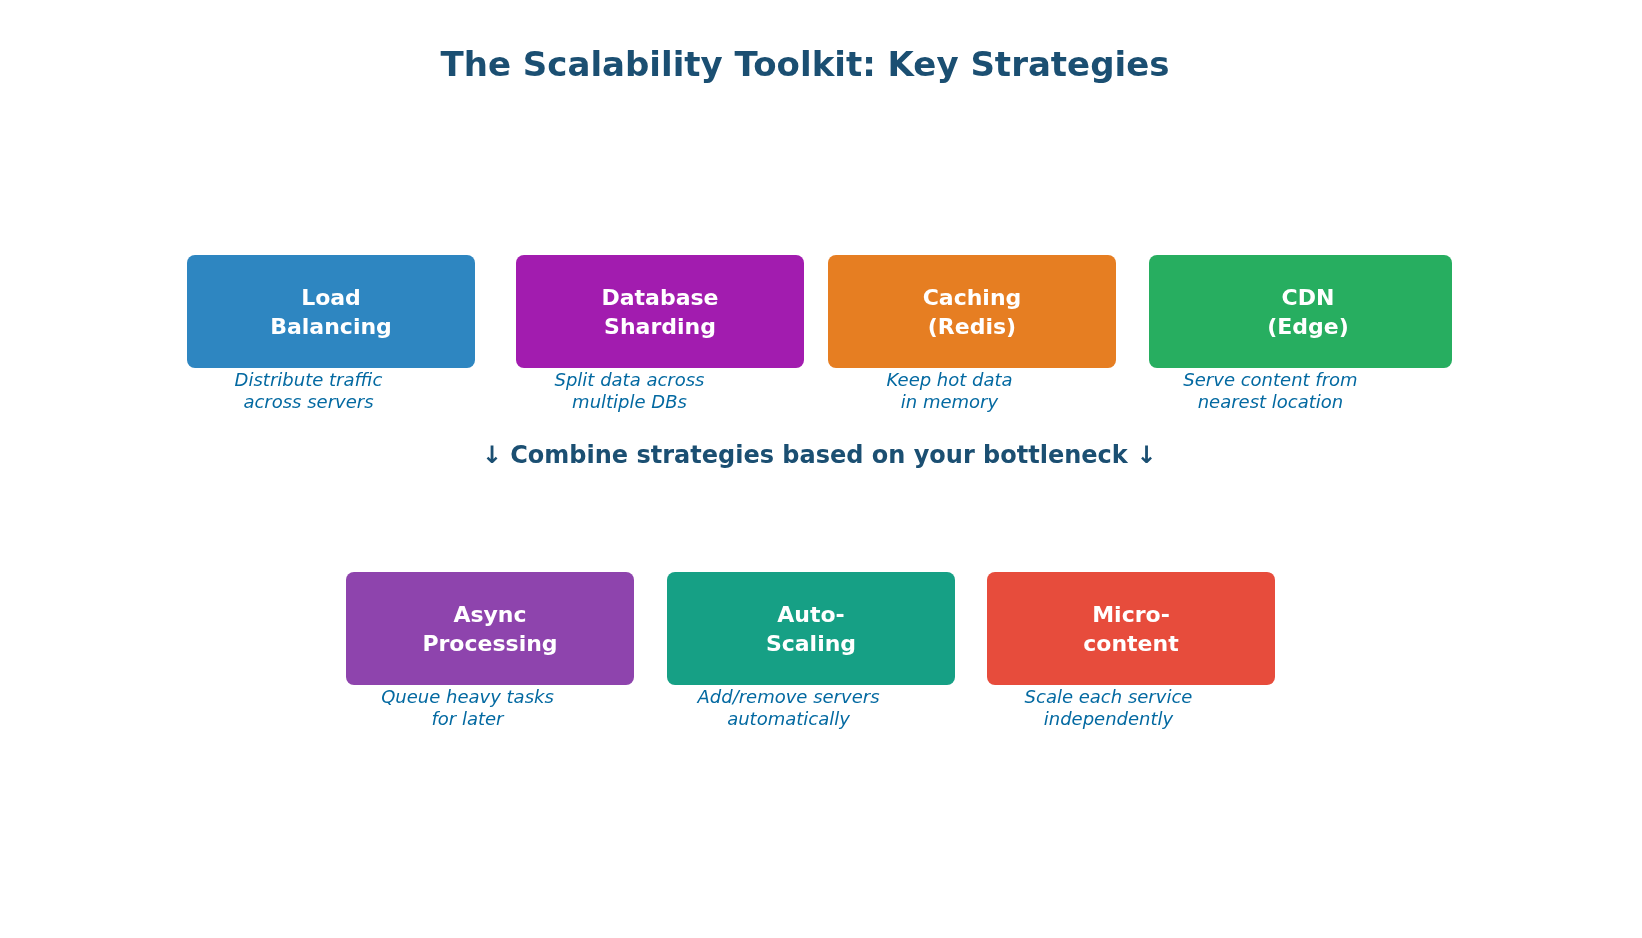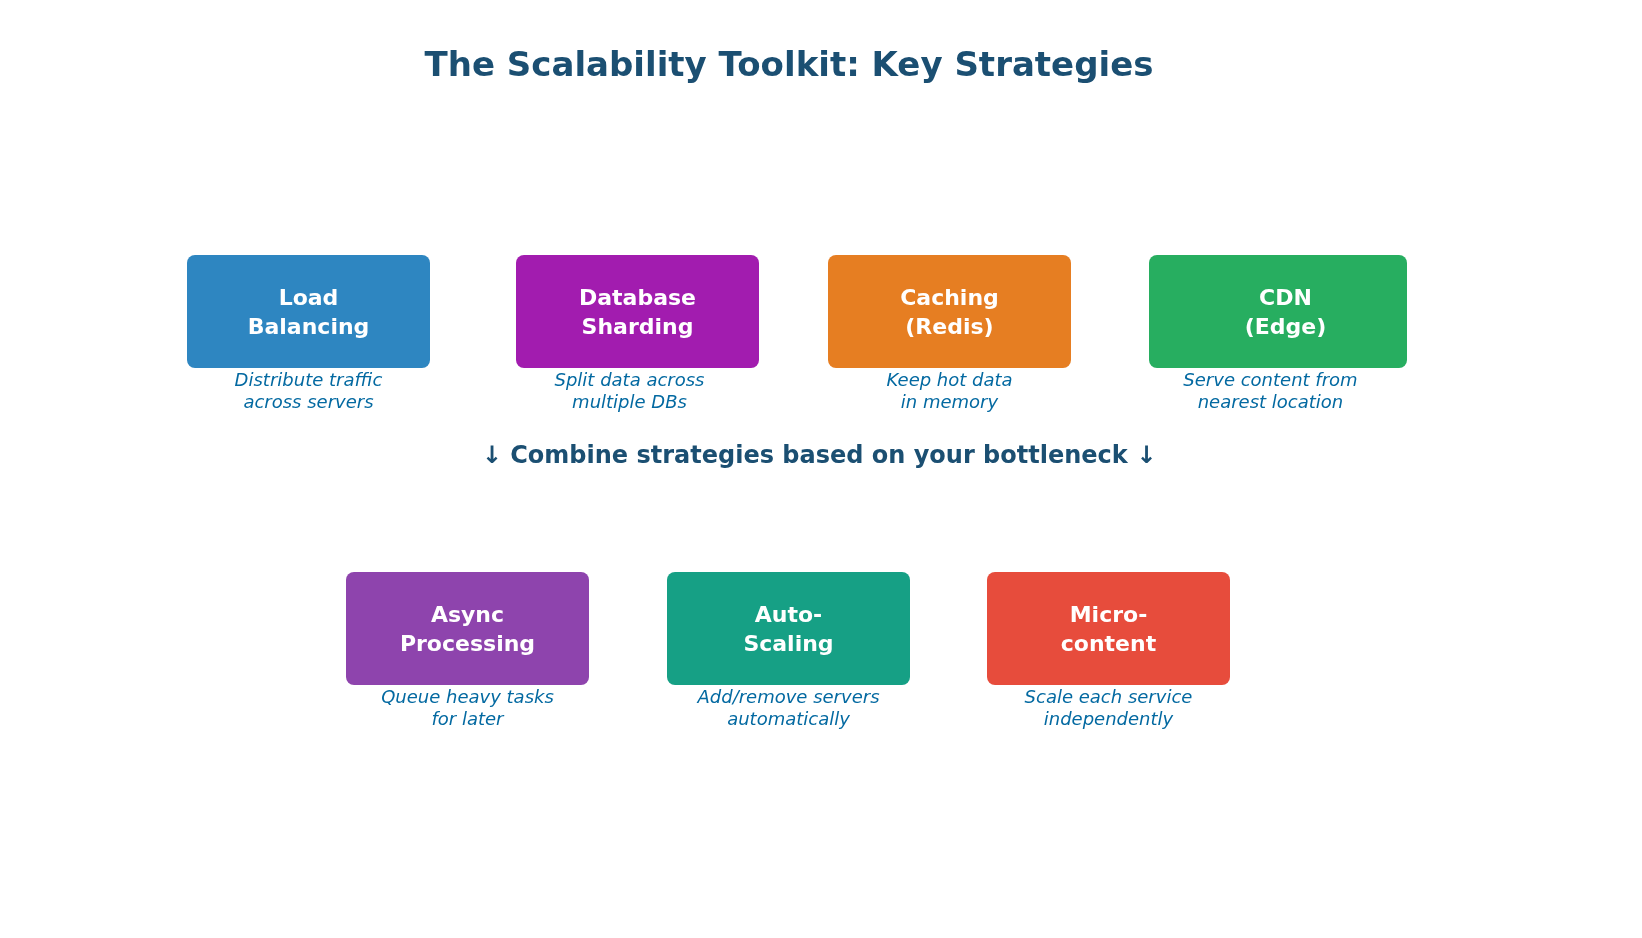--- a/index.html
+++ b/index.html
@@ -10,21 +10,21 @@
   }
   #canvas {
     position: relative;
     width: 1642px;
     height: 938px;
     background: #ffffff;
     overflow: hidden;
   }
   .page-title {
     position: absolute;
-    left: 0;
+    left: 16px;
     top: 42px;
     width: 1578px;
     text-align: center;
     font-size: 34px;
     line-height: 44px;
     font-weight: bold;
     color: #1b4f72;
     white-space: nowrap;
   }
   .middle-note {
@@ -35,21 +35,21 @@
     text-align: center;
     font-size: 24px;
     line-height: 30px;
     font-weight: bold;
     color: #1b4f72;
     white-space: nowrap;
     padding-left: 30px;
   }
   .card {
     position: absolute;
-    width: 243px;
+    width: 288px;
     height: 113px;
     border-radius: 8px;
     display: flex;
     align-items: center;
     justify-content: center;
     text-align: center;
   }
   .card .card-label {
     color: #ffffff;
     font-weight: bold;

